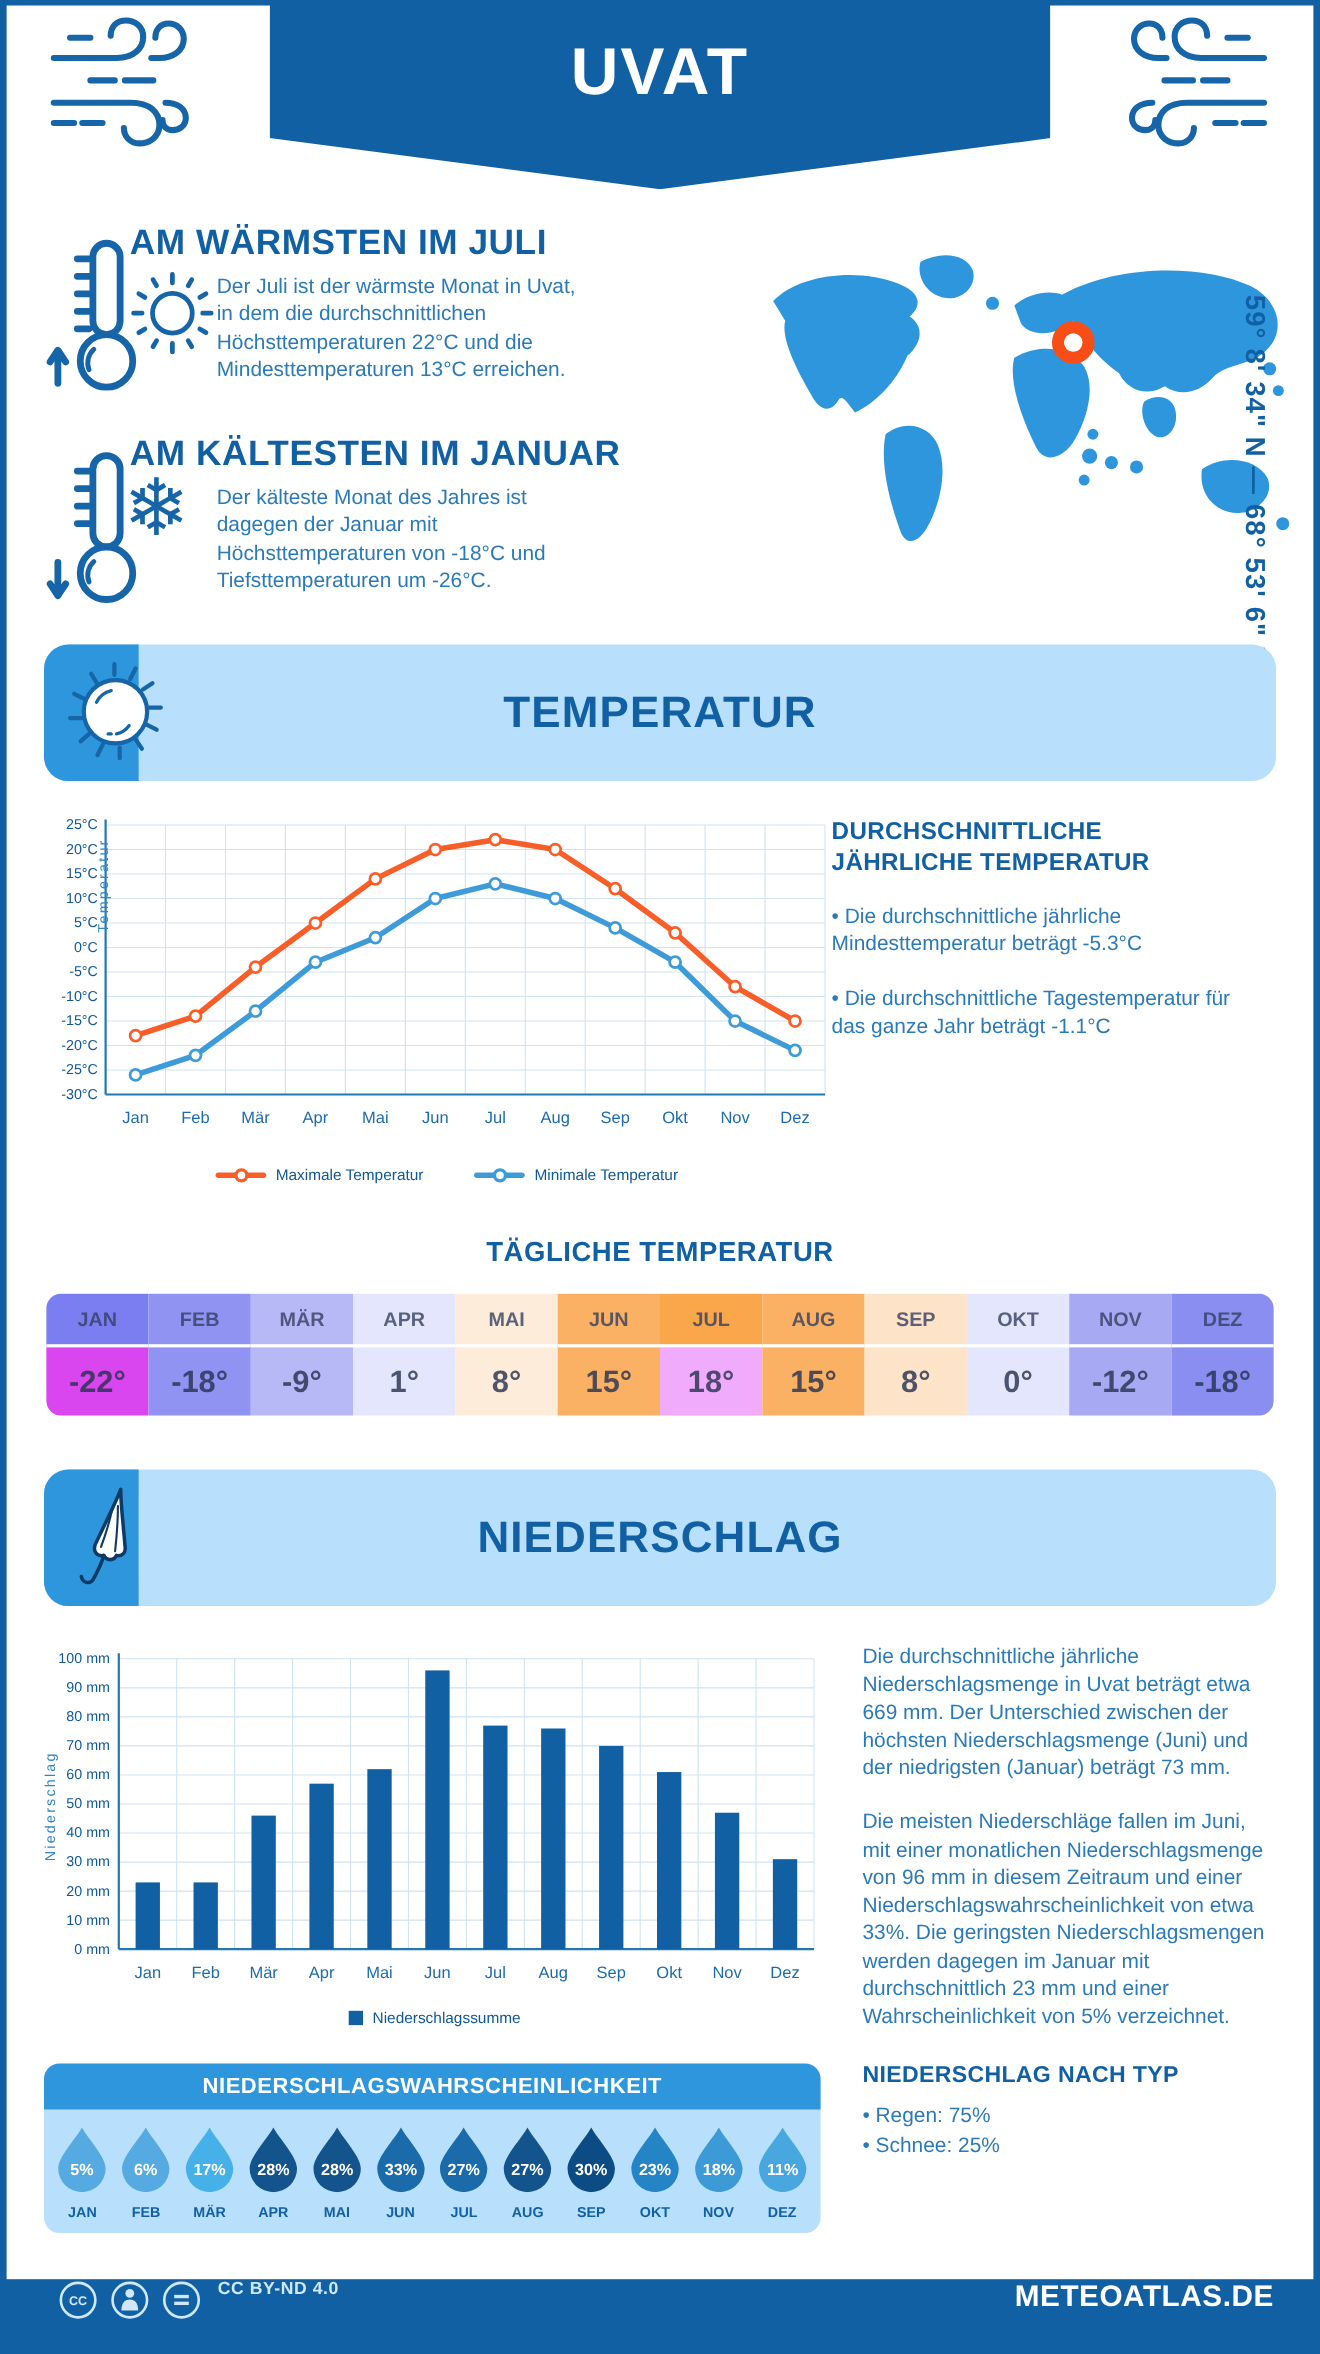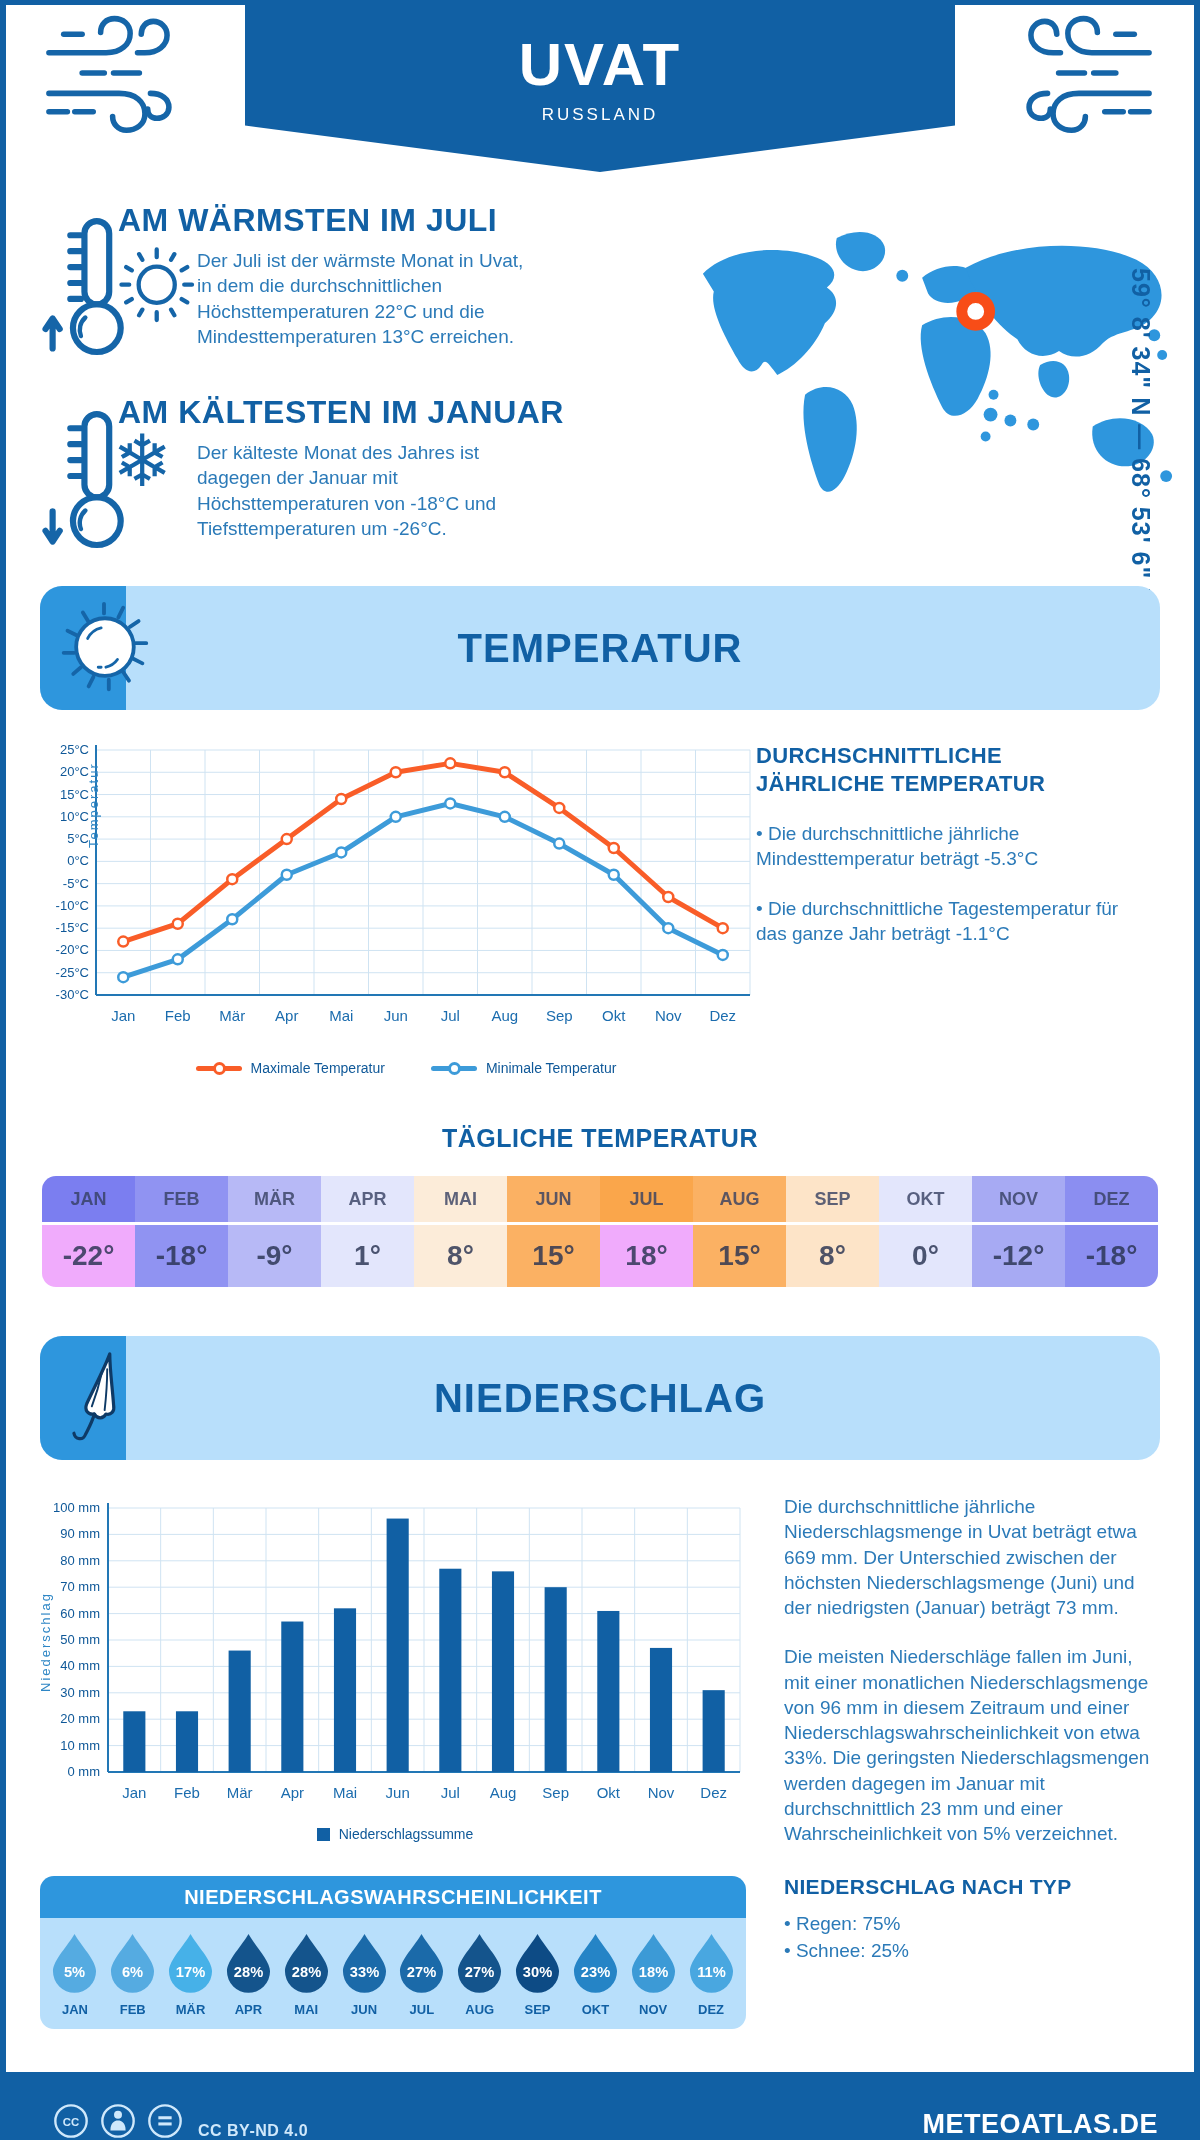--- a/index.html
+++ b/index.html
@@ -58,39 +58,38 @@
   .prob-h{height:42px;line-height:42px;background:#2e96dd;border-radius:14px 14px 0 0;text-align:center;
           color:#fff;font-weight:bold;font-size:20px;letter-spacing:.5px;}
   .prob-b{background:#b8dffb;border-radius:0 0 14px 14px;display:flex;padding:14px 6px 12px 6px;}
   .prob-col{flex:1;text-align:center;}
   .drop{width:47px;height:61px;}
   .drop text{fill:#fff;font-weight:bold;font-size:15px;text-anchor:middle;
              font-family:"Liberation Sans","DejaVu Sans",sans-serif;}
   .prob-m{margin-top:5px;font-size:13px;font-weight:bold;color:#1160a4;}
   
   .footer{position:absolute;left:0;top:2072px;width:1200px;height:68px;background:#1160a4;
-          display:flex;align-items:flex-end;}
+          display:flex;align-items:flex-start;}
   .cc-group{display:flex;align-items:center;gap:9px;margin-left:52px;}
   .cc-group svg{width:38px;height:38px;}
   .license{margin-left:14px;font-size:16px;font-weight:bold;color:#cfe8fb;letter-spacing:.5px;}
   .site{position:absolute;right:42px;font-size:27px;font-weight:bold;color:#fff;letter-spacing:.5px;}
   .icon-stroke{stroke:#1565a8;fill:none;stroke-linecap:round;stroke-linejoin:round;}
 </style>
 </head>
 <body>
 
 <div class="page">
 
   <div class="edge" style="left:0;top:0;width:1200px;height:5px;"></div>
   <div class="edge" style="left:0;top:0;width:6px;height:2140px;"></div>
   <div class="edge" style="left:1194px;top:0;width:6px;height:2140px;"></div>
 
   <div class="banner">
     <div class="title">UVAT</div>
-    <div class="subtitle">RUSSLAND</div>
   </div>
 
   <div class="wind" style="left:30px;top:14px;">
     <svg viewBox="0 0 170 130" class="icon-stroke" stroke-width="6">
       <path d="M8 42 H70 C86 42 96 33 96 21 C96 11 88 5 79 5 C70 5 64 11 64 20" fill="none"></path>
       <path d="M24 22 H44" fill="none"></path>
       <path d="M104 42 H112 C126 42 136 34 136 23 C136 14 129 8 121 8 C113 8 108 14 108 22" fill="none"></path>
       <path d="M44 64 H68 M78 64 H106" fill="none"></path>
       <path d="M8 86 H84 C102 86 112 95 112 108 C112 120 102 126 92 126 C83 126 77 119 77 111" fill="none"></path>
       <path d="M118 86 c12 0 20 6 20 15 c0 8 -7 12 -13 12 c-6 0 -10 -4 -10 -10" fill="none"></path>
@@ -286,21 +285,21 @@
         <div class="tcell m-cell" style="background:#fcecd9">MAI</div>
         <div class="tcell m-cell" style="background:#fbb163">JUN</div>
         <div class="tcell m-cell" style="background:#faa64b">JUL</div>
         <div class="tcell m-cell" style="background:#fbb163">AUG</div>
         <div class="tcell m-cell" style="background:#fde4c8">SEP</div>
         <div class="tcell m-cell" style="background:#e3e6fc">OKT</div>
         <div class="tcell m-cell" style="background:#a7aaf3">NOV</div>
         <div class="tcell m-cell" style="background:#8b8ef1">DEZ</div>
       </div>
     <div class="trow" id="value-row">
-        <div class="tcell v-cell" style="background:#f0abfc">-22°</div>
+        <div class="tcell v-cell" style="background:#d946ef">-22°</div>
         <div class="tcell v-cell" style="background:#9093f2">-18°</div>
         <div class="tcell v-cell" style="background:#b7b9f6">-9°</div>
         <div class="tcell v-cell" style="background:#e3e6fc">1°</div>
         <div class="tcell v-cell" style="background:#fcecd9">8°</div>
         <div class="tcell v-cell" style="background:#fbb163">15°</div>
         <div class="tcell v-cell" style="background:#f0abfc">18°</div>
         <div class="tcell v-cell" style="background:#fbb163">15°</div>
         <div class="tcell v-cell" style="background:#fde4c8">8°</div>
         <div class="tcell v-cell" style="background:#e3e6fc">0°</div>
         <div class="tcell v-cell" style="background:#a7aaf3">-12°</div>

